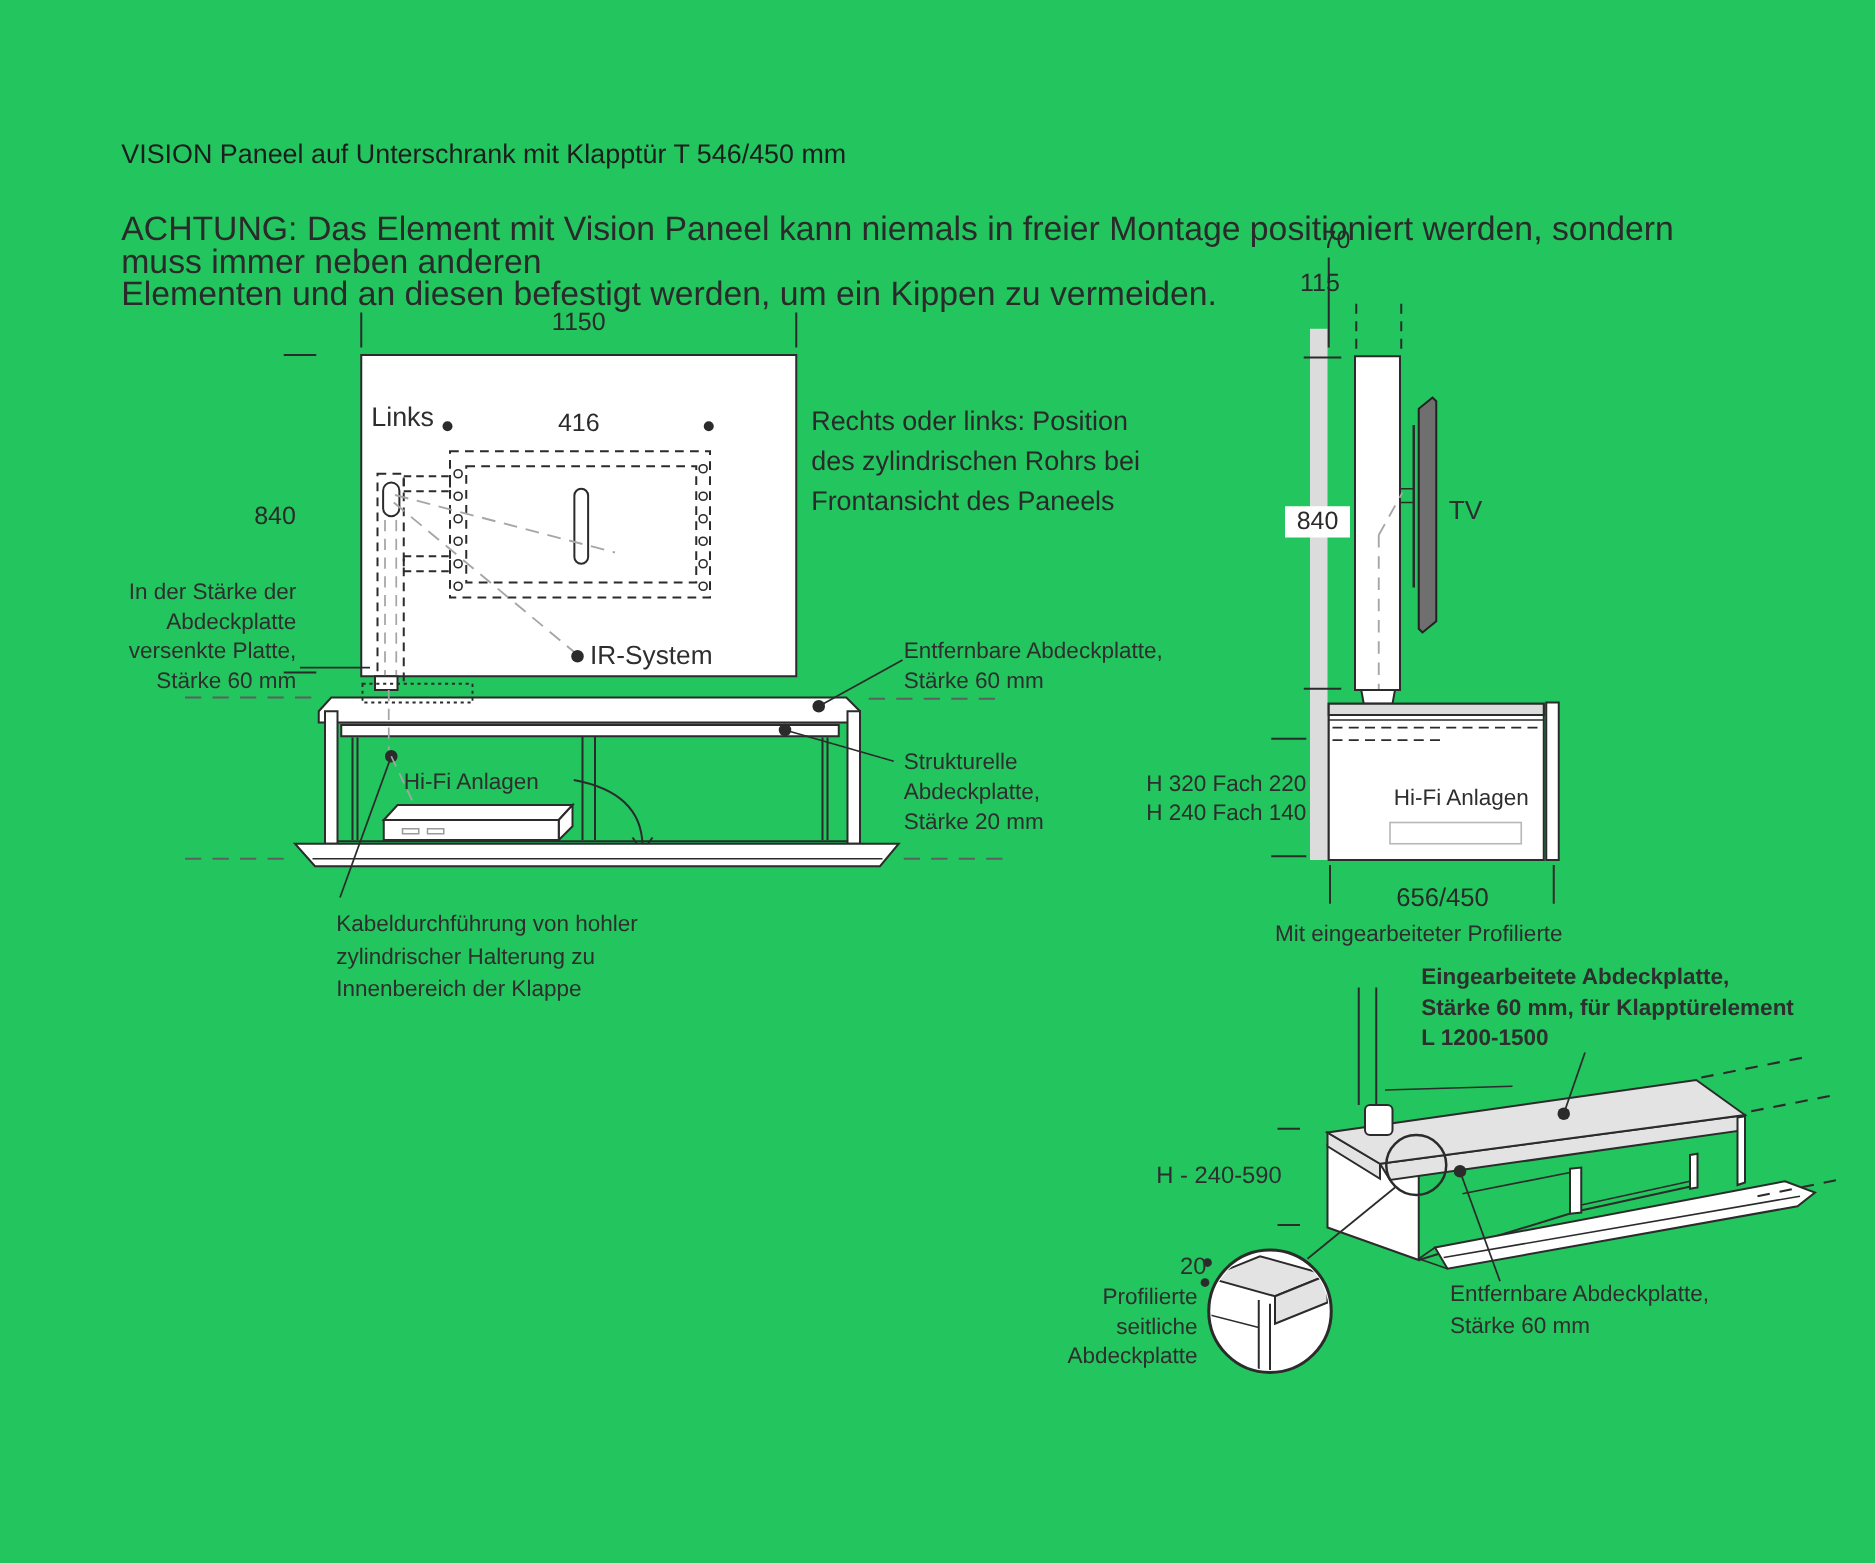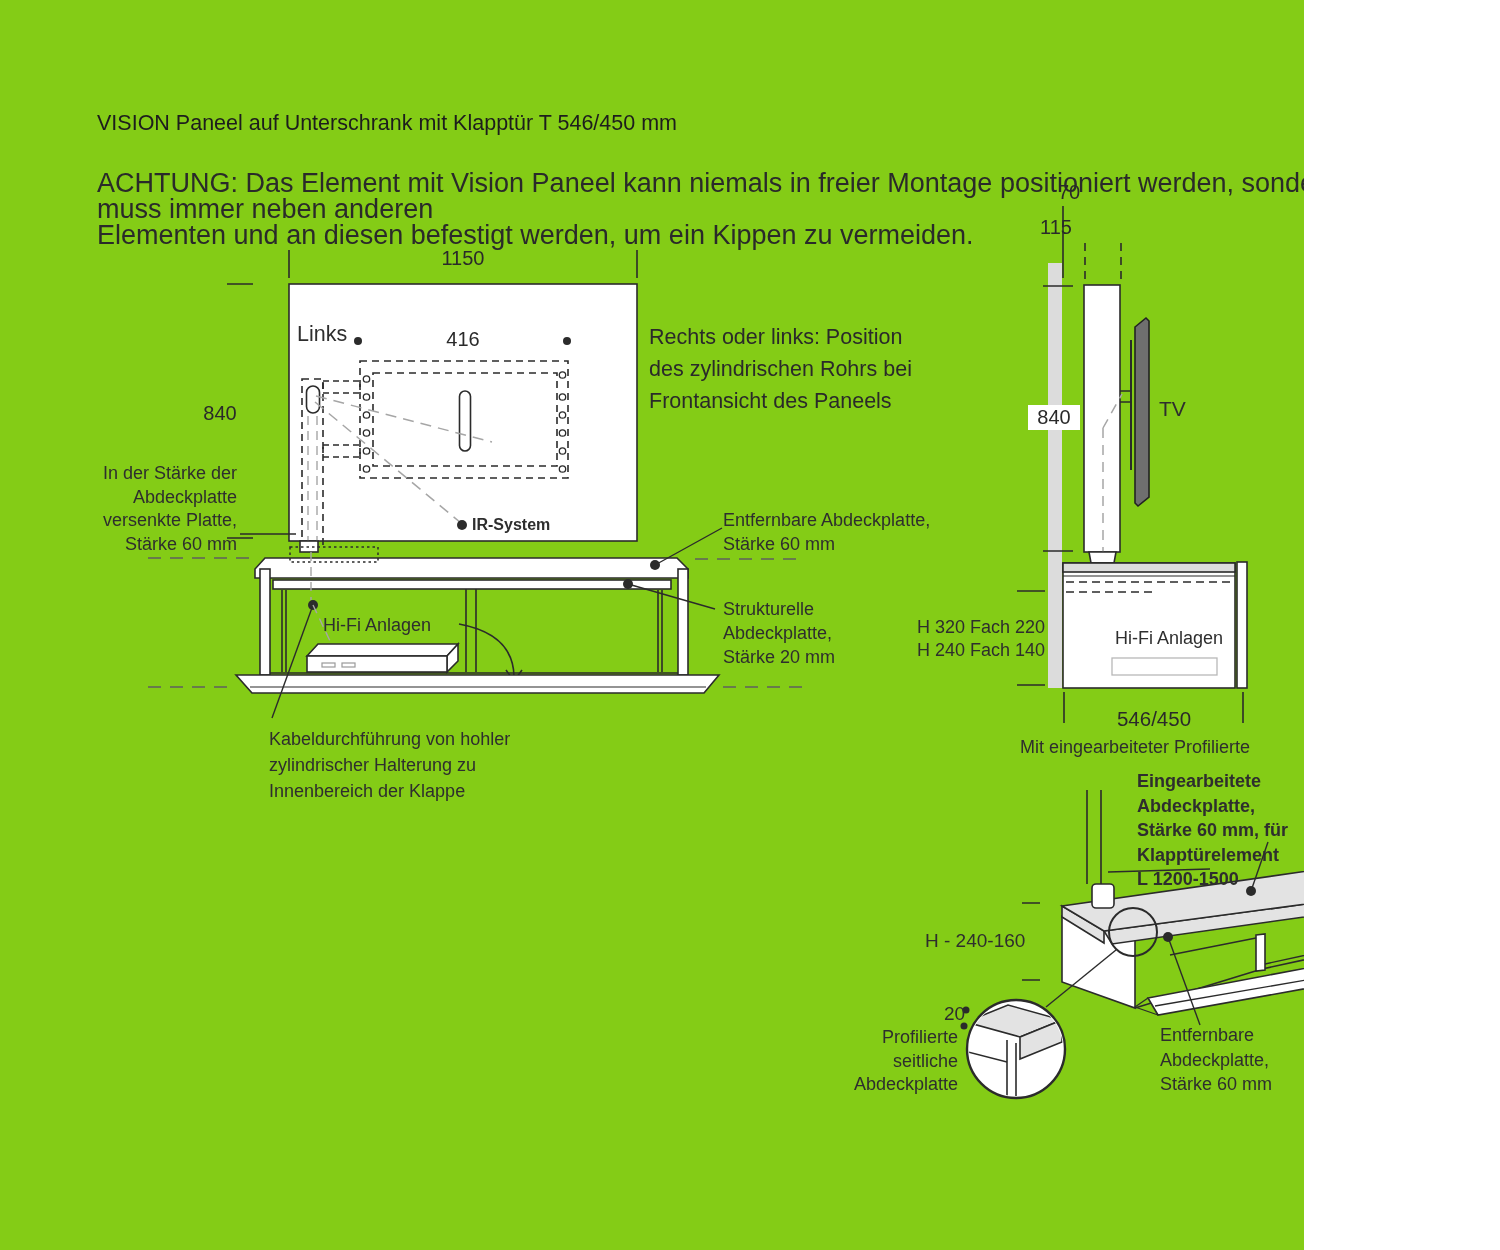--- a/index.html
+++ b/index.html
@@ -1,17 +1,17 @@
 <!DOCTYPE html>
 <html><head>
 <meta charset="utf-8">
 <style>
   html,body{margin:0;padding:0;background:#fff;}
   #stage{
-    position:relative;width:1304px;height:1250px;background:#84cc16;overflow:hidden;
+    position:relative;width:1500px;height:1250px;background:#22c55e;overflow:hidden;
     font-family:"Liberation Sans","DejaVu Sans",sans-serif;color:#2e2e2e;
   }
   #drawing{position:absolute;left:0;top:0;}
   .txt{position:absolute;white-space:pre-line;line-height:1.25;color:#2e2e2e;}
   .title{font-size:21.5px;color:#1d1d1d;}
   .para{font-size:27px;line-height:26px;color:#2a2a2a;margin-top:28px;}
   .dim{font-size:20px;color:#2a2a2a;}
   .dim-c{text-align:center;}
   .note{font-size:18px;line-height:24px;}
   .note-r{text-align:right;}
@@ -184,21 +184,21 @@
 </svg>
 
   <div class="txt title" style="left:97px;top:110px;">VISION Paneel auf Unterschrank mit Klapptür T 546/450 mm</div>
   <div class="txt para" style="left:97px;top:142px;width:1290px;">ACHTUNG: Das Element mit Vision Paneel kann niemals in freier Montage positioniert werden, sondern muss immer neben anderen
 Elementen und an diesen befestigt werden, um ein Kippen zu vermeiden.</div>
 
   <div class="txt dim dim-c" style="left:413px;top:246px;width:100px;">1150</div>
   <div class="txt" style="left:297px;top:321px;font-size:21.5px;">Links</div>
   <div class="txt dim dim-c" style="left:413px;top:327px;width:100px;">416</div>
   <div class="txt dim dim-c" style="left:188px;top:401px;width:64px;">840</div>
-  <div class="txt note" style="left:472px;top:513px;font-size:16px;font-weight:bold;">IR-System</div>
+  <div class="txt note" style="left:472px;top:513px;font-size:21px;">IR-System</div>
   <div class="txt big-note" style="left:649px;top:278px;margin-top:43px;">Rechts oder links: Position
 des zylindrischen Rohrs bei
 Frontansicht des Paneels</div>
   <div class="txt note note-r" style="left:85px;top:462px;width:152px;line-height:23.5px;">In der Stärke der
 Abdeckplatte
 versenkte Platte,
 Stärke 60 mm</div>
   <div class="txt note" style="left:323px;top:613px;">Hi-Fi Anlagen</div>
   <div class="txt note" style="left:225px;top:726px;line-height:26px;margin-left:44px;">Kabeldurchführung von hohler
 zylindrischer Halterung zu
@@ -209,27 +209,27 @@
 Abdeckplatte,
 Stärke 20 mm</div>
 
   <div class="txt dim" style="left:1058px;top:180px;">70</div>
   <div class="txt dim" style="left:1040px;top:215px;">115</div>
   <div class="txt dim dim-c bg-white" style="left:1028px;top:405px;width:48px;">840</div>
   <div class="txt" style="left:1159px;top:396px;font-size:21px;">TV</div>
   <div class="txt note note-r" style="left:900px;top:616px;width:145px;line-height:22.5px;">H 320 Fach 220
 H 240 Fach 140</div>
   <div class="txt note" style="left:1115px;top:626px;">Hi-Fi Anlagen</div>
-  <div class="txt dim dim-c" style="left:1102px;top:706px;width:104px;font-size:20.5px;">546/450</div>
+  <div class="txt dim dim-c" style="left:1102px;top:706px;width:104px;font-size:20.5px;">656/450</div>
   <div class="txt note" style="left:1020px;top:735px;">Mit eingearbeiteter Profilierte</div>
 
   <div class="txt note" style="left:1137px;top:769px;line-height:24.5px;font-weight:bold;">Eingearbeitete Abdeckplatte,
 Stärke 60 mm, für Klapptürelement
 L 1200-1500</div>
-  <div class="txt" style="left:925px;top:929px;font-size:19px;">H - 240-160</div>
+  <div class="txt" style="left:925px;top:929px;font-size:19px;">H - 240-590</div>
   <div class="txt" style="left:944px;top:1002px;font-size:19px;">20</div>
   <div class="txt note note-r" style="left:848px;top:1026px;width:110px;line-height:23.5px;">Profilierte
 seitliche
 Abdeckplatte</div>
   <div class="txt note" style="left:1160px;top:1023px;line-height:24.5px;">Entfernbare Abdeckplatte,
 Stärke 60 mm</div>
 
 </div>
 
 </body></html>

